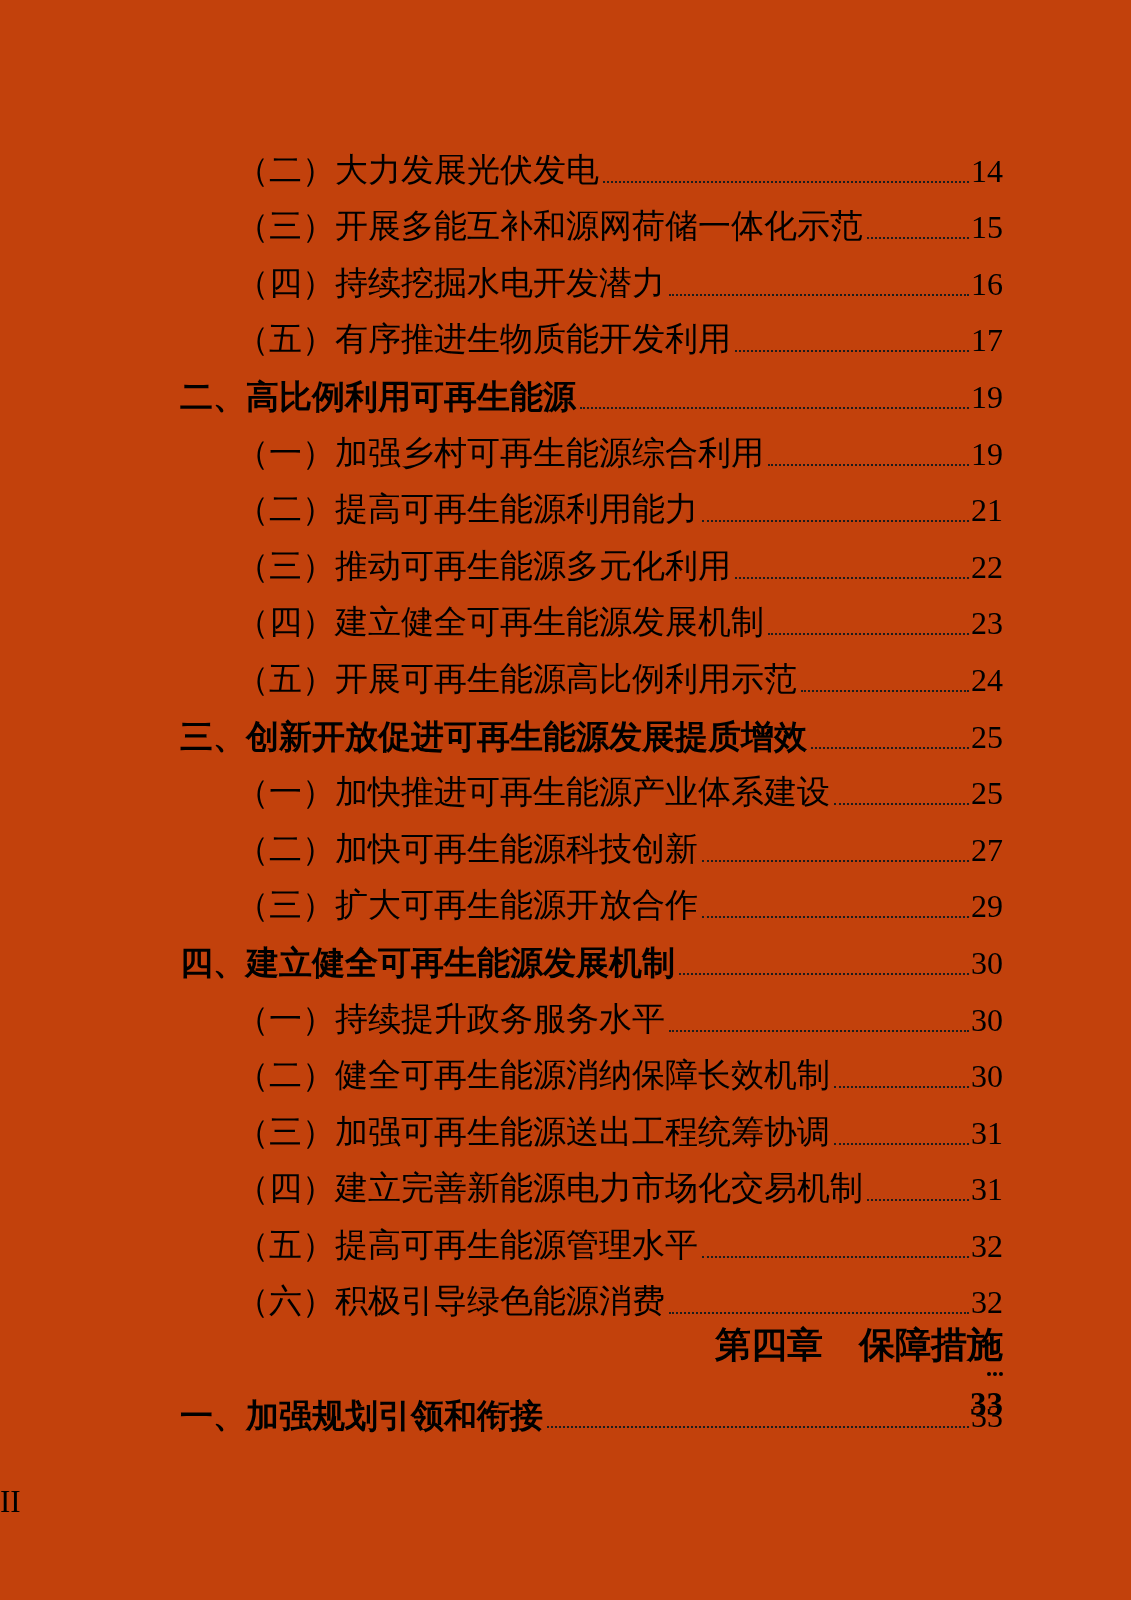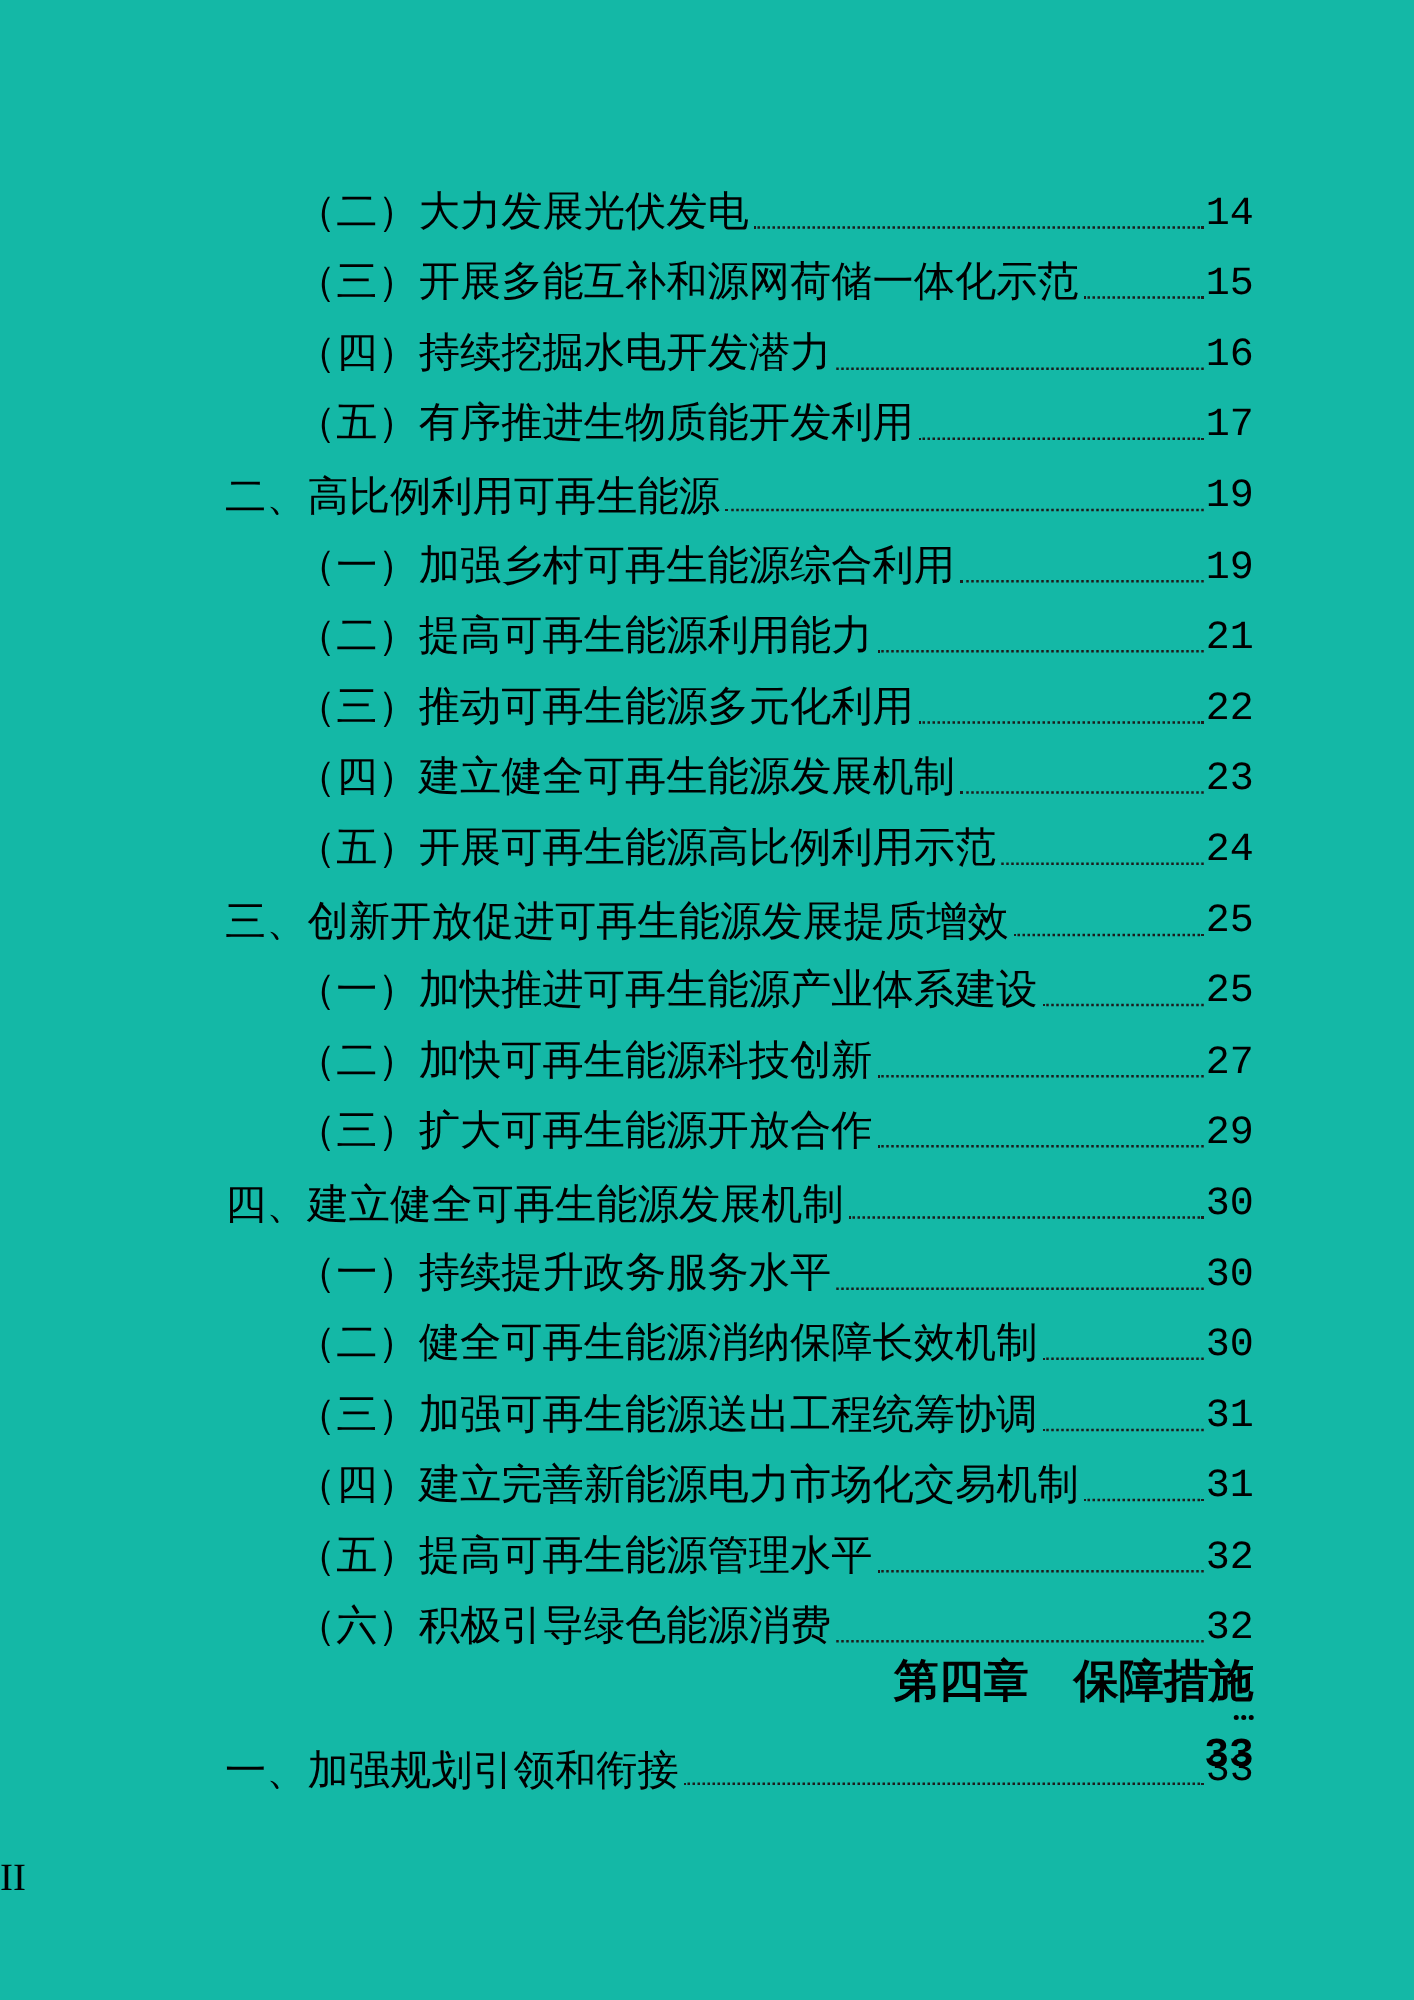--- a/index.html
+++ b/index.html
@@ -4,21 +4,21 @@
 <style>
   html, body {
     margin: 0;
     padding: 0;
     background: #ffffff;
   }
   .page {
     position: relative;
     width: 1131px;
     height: 1600px;
-    background: #14b8a6;
+    background: #c2410c;
     color: #000000;
     font-family: "Liberation Serif", serif;
     overflow: hidden;
   }
   .toc {
     position: absolute;
     top: 139px;
     left: 0;
     right: 0;
   }
@@ -28,21 +28,21 @@
     height: 56.6px;
     padding-right: 128px;
     box-sizing: border-box;
   }
   .row .label {
     white-space: nowrap;
     line-height: 1;
     padding-bottom: 9px;
   }
   .row .page-num {
-    font-family: Liberation Mono, monospace;
+    font-family: Liberation Serif, serif;
     font-size: 32px;
     line-height: 1;
     padding-bottom: 9px;
   }
   .leader {
     flex: 1 1 auto;
     min-width: 16px;
     border-bottom: 2.6px dotted #1c1c1c;
     margin: 0 2px 13px 4px;
   }
@@ -51,21 +51,21 @@
   .level-3 .label {
     font-family: "Liberation Serif", serif;
     font-size: 33px;
     font-weight: 400;
   }
   
   .level-2 { padding-left: 180px; }
   .level-2 .label {
     font-family: "Liberation Sans", sans-serif;
     font-size: 33px;
-    font-weight: 400;
+    font-weight: 700;
   }
   
   .level-1 { padding-left: 62px; flex-direction: column; }
   .level-1 .label {
     font-family: "Liberation Sans", sans-serif;
     font-size: 36px;
     font-weight: 700;
   }
   .level-1 .leader {
     border-bottom: 4px dotted #000000;

